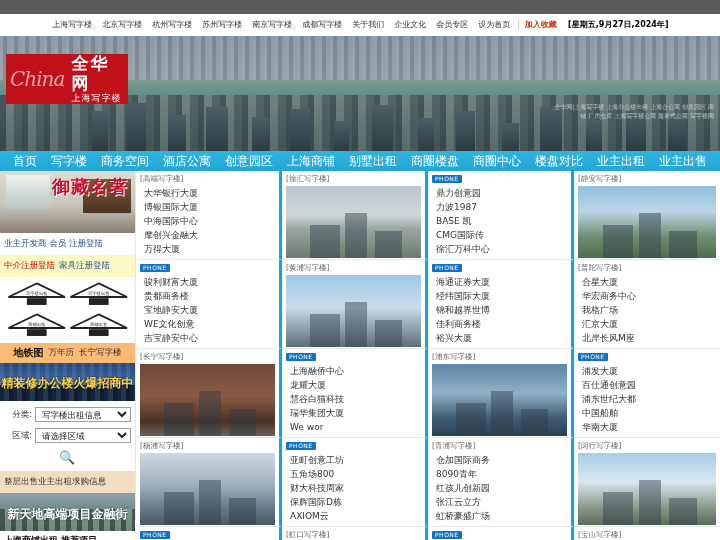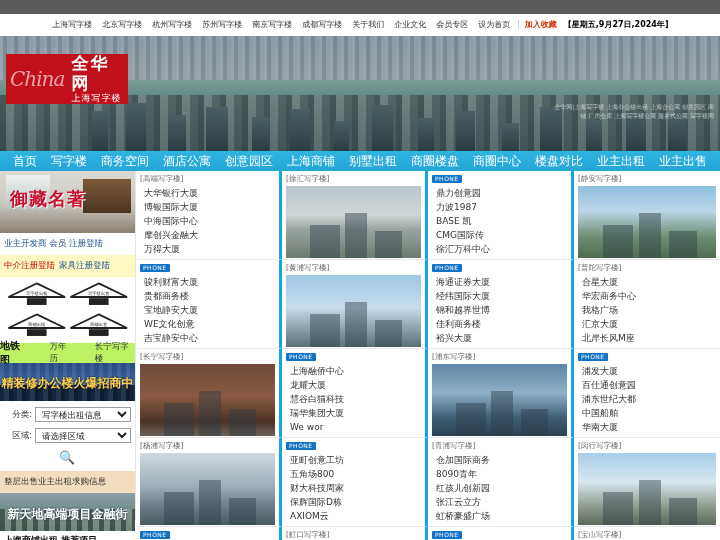--- a/index.html
+++ b/index.html
@@ -87,39 +87,39 @@
 
   
   .side { width:135px; flex:0 0 135px; background:#fff; }
   .side-ad {
     height:62px; position:relative; overflow:hidden;
     background:linear-gradient(180deg,#dcdcd6,#c8c5bd 55%,#8a7f72);
   }
   .side-ad .room { position:absolute; right:4px; top:8px; width:48px; height:34px; background:linear-gradient(180deg,#7b5a3a,#4b3421); }
   .side-ad .win { position:absolute; left:6px; top:4px; width:44px; height:34px; background:linear-gradient(180deg,#eef2f0,#b9c4c0);}
   .side-ad .adtxt {
-    position:absolute; left:10px; top:16px; width:118px; text-align:left;
+    position:absolute; left:10px; top:4px; width:118px; text-align:right;
     font-size:18px; font-weight:bold; color:#c8102e;
     text-shadow:1px 1px 0 #fff; letter-spacing:1px; font-family:"DejaVu Sans",sans-serif;
   }
   .side-row {
     height:22px; display:flex; align-items:center; padding-left:4px;
     font-size:8.5px; color:#333; background:#fff;
   }
   .side-row.alt { background:#fef9c3; }
   .side-row a { color:#1a4f8a; text-decoration:none; }
   .side-row a.red { color:#c00; }
 
   .side-icons { height:66px; background:#fff; display:flex; flex-wrap:wrap; padding:2px 6px; }
   .house { width:50%; height:31px; position:relative; }
   .house svg { width:100%; height:100%; display:block; }
 
   .side-tools {
-    height:20px; background:#bef264; display:flex; align-items:center; justify-content:center;
-    font-size:8.5px; gap:21px;
+    height:20px; background:#fdba74; display:flex; align-items:center; justify-content:center;
+    font-size:8.5px; gap:5px;
   }
   .side-tools .b { font-weight:bold; color:#111; font-size:10px;}
   .side-tools a { color:#333; text-decoration:none; }
 
   .side-banner {
     height:38px; position:relative; overflow:hidden;
     background:linear-gradient(180deg,#2b4e86,#3f6ea8 55%,#2d4a72);
   }
   .side-banner .sb-sky { position:absolute; inset:0; background:repeating-linear-gradient(90deg, rgba(255,255,255,.06) 0 4px, rgba(0,0,0,.06) 4px 9px); }
   .side-banner .sb-city { position:absolute; bottom:0; left:0; width:100%; height:16px;

